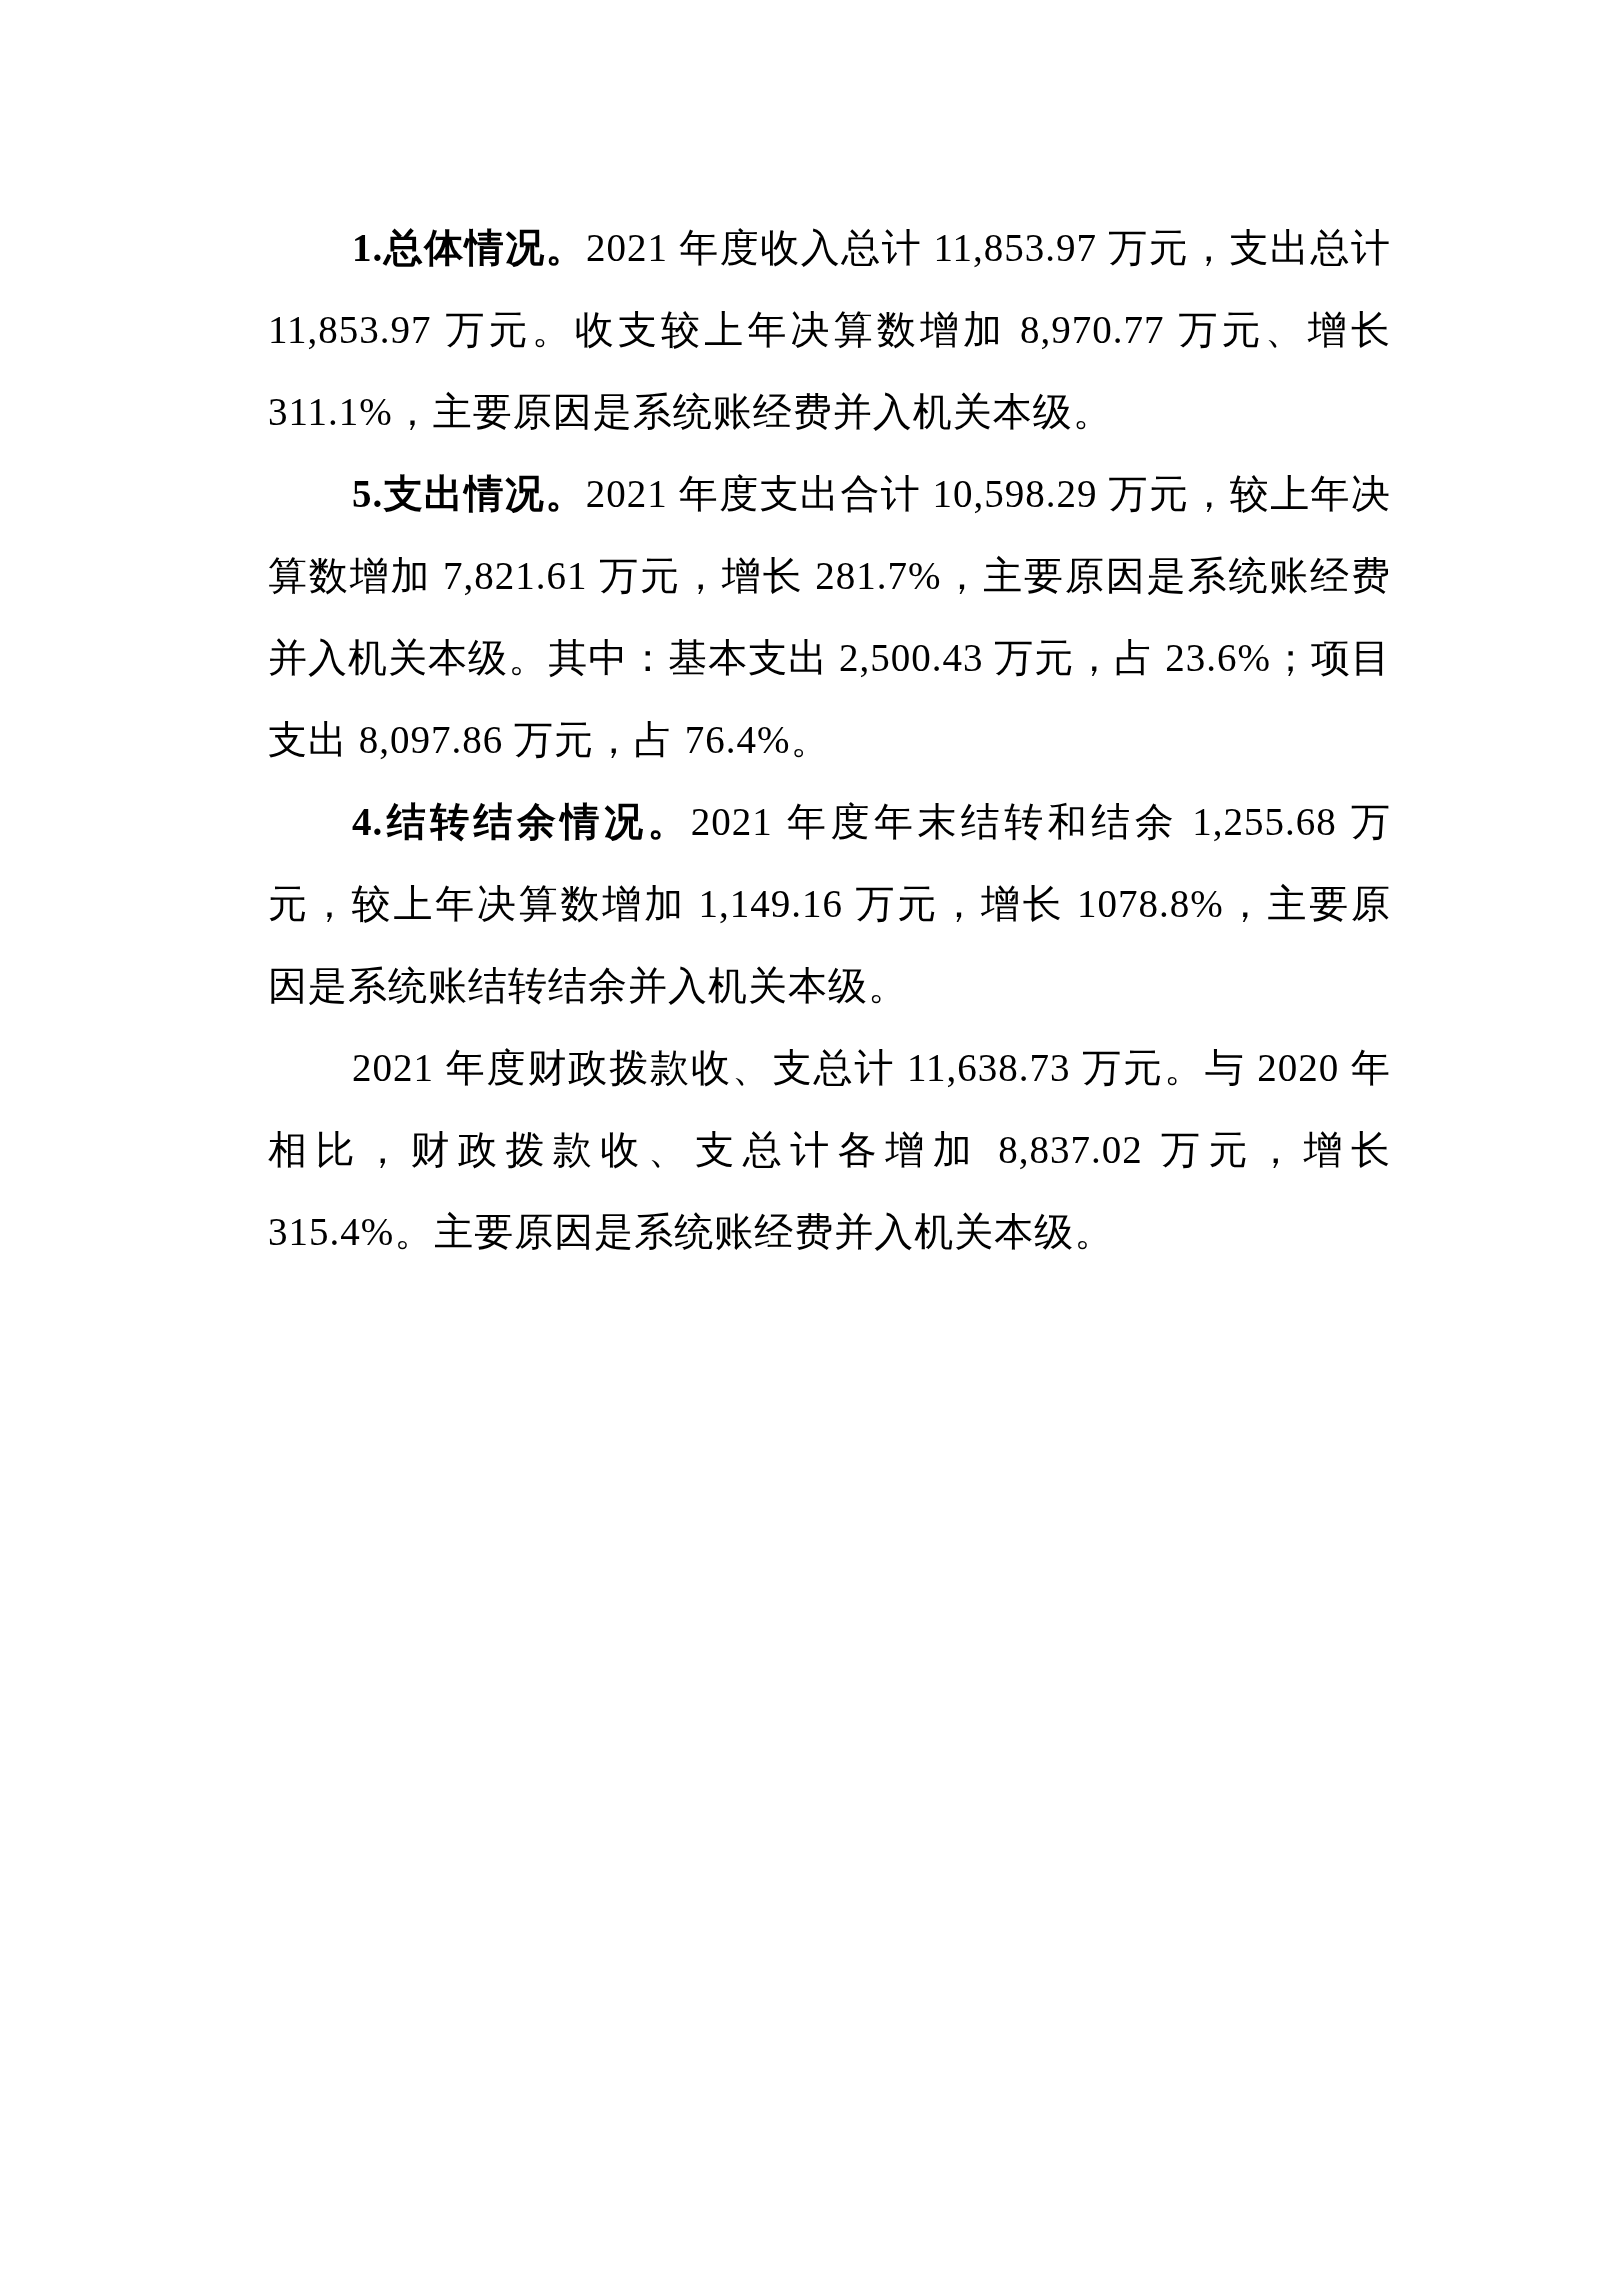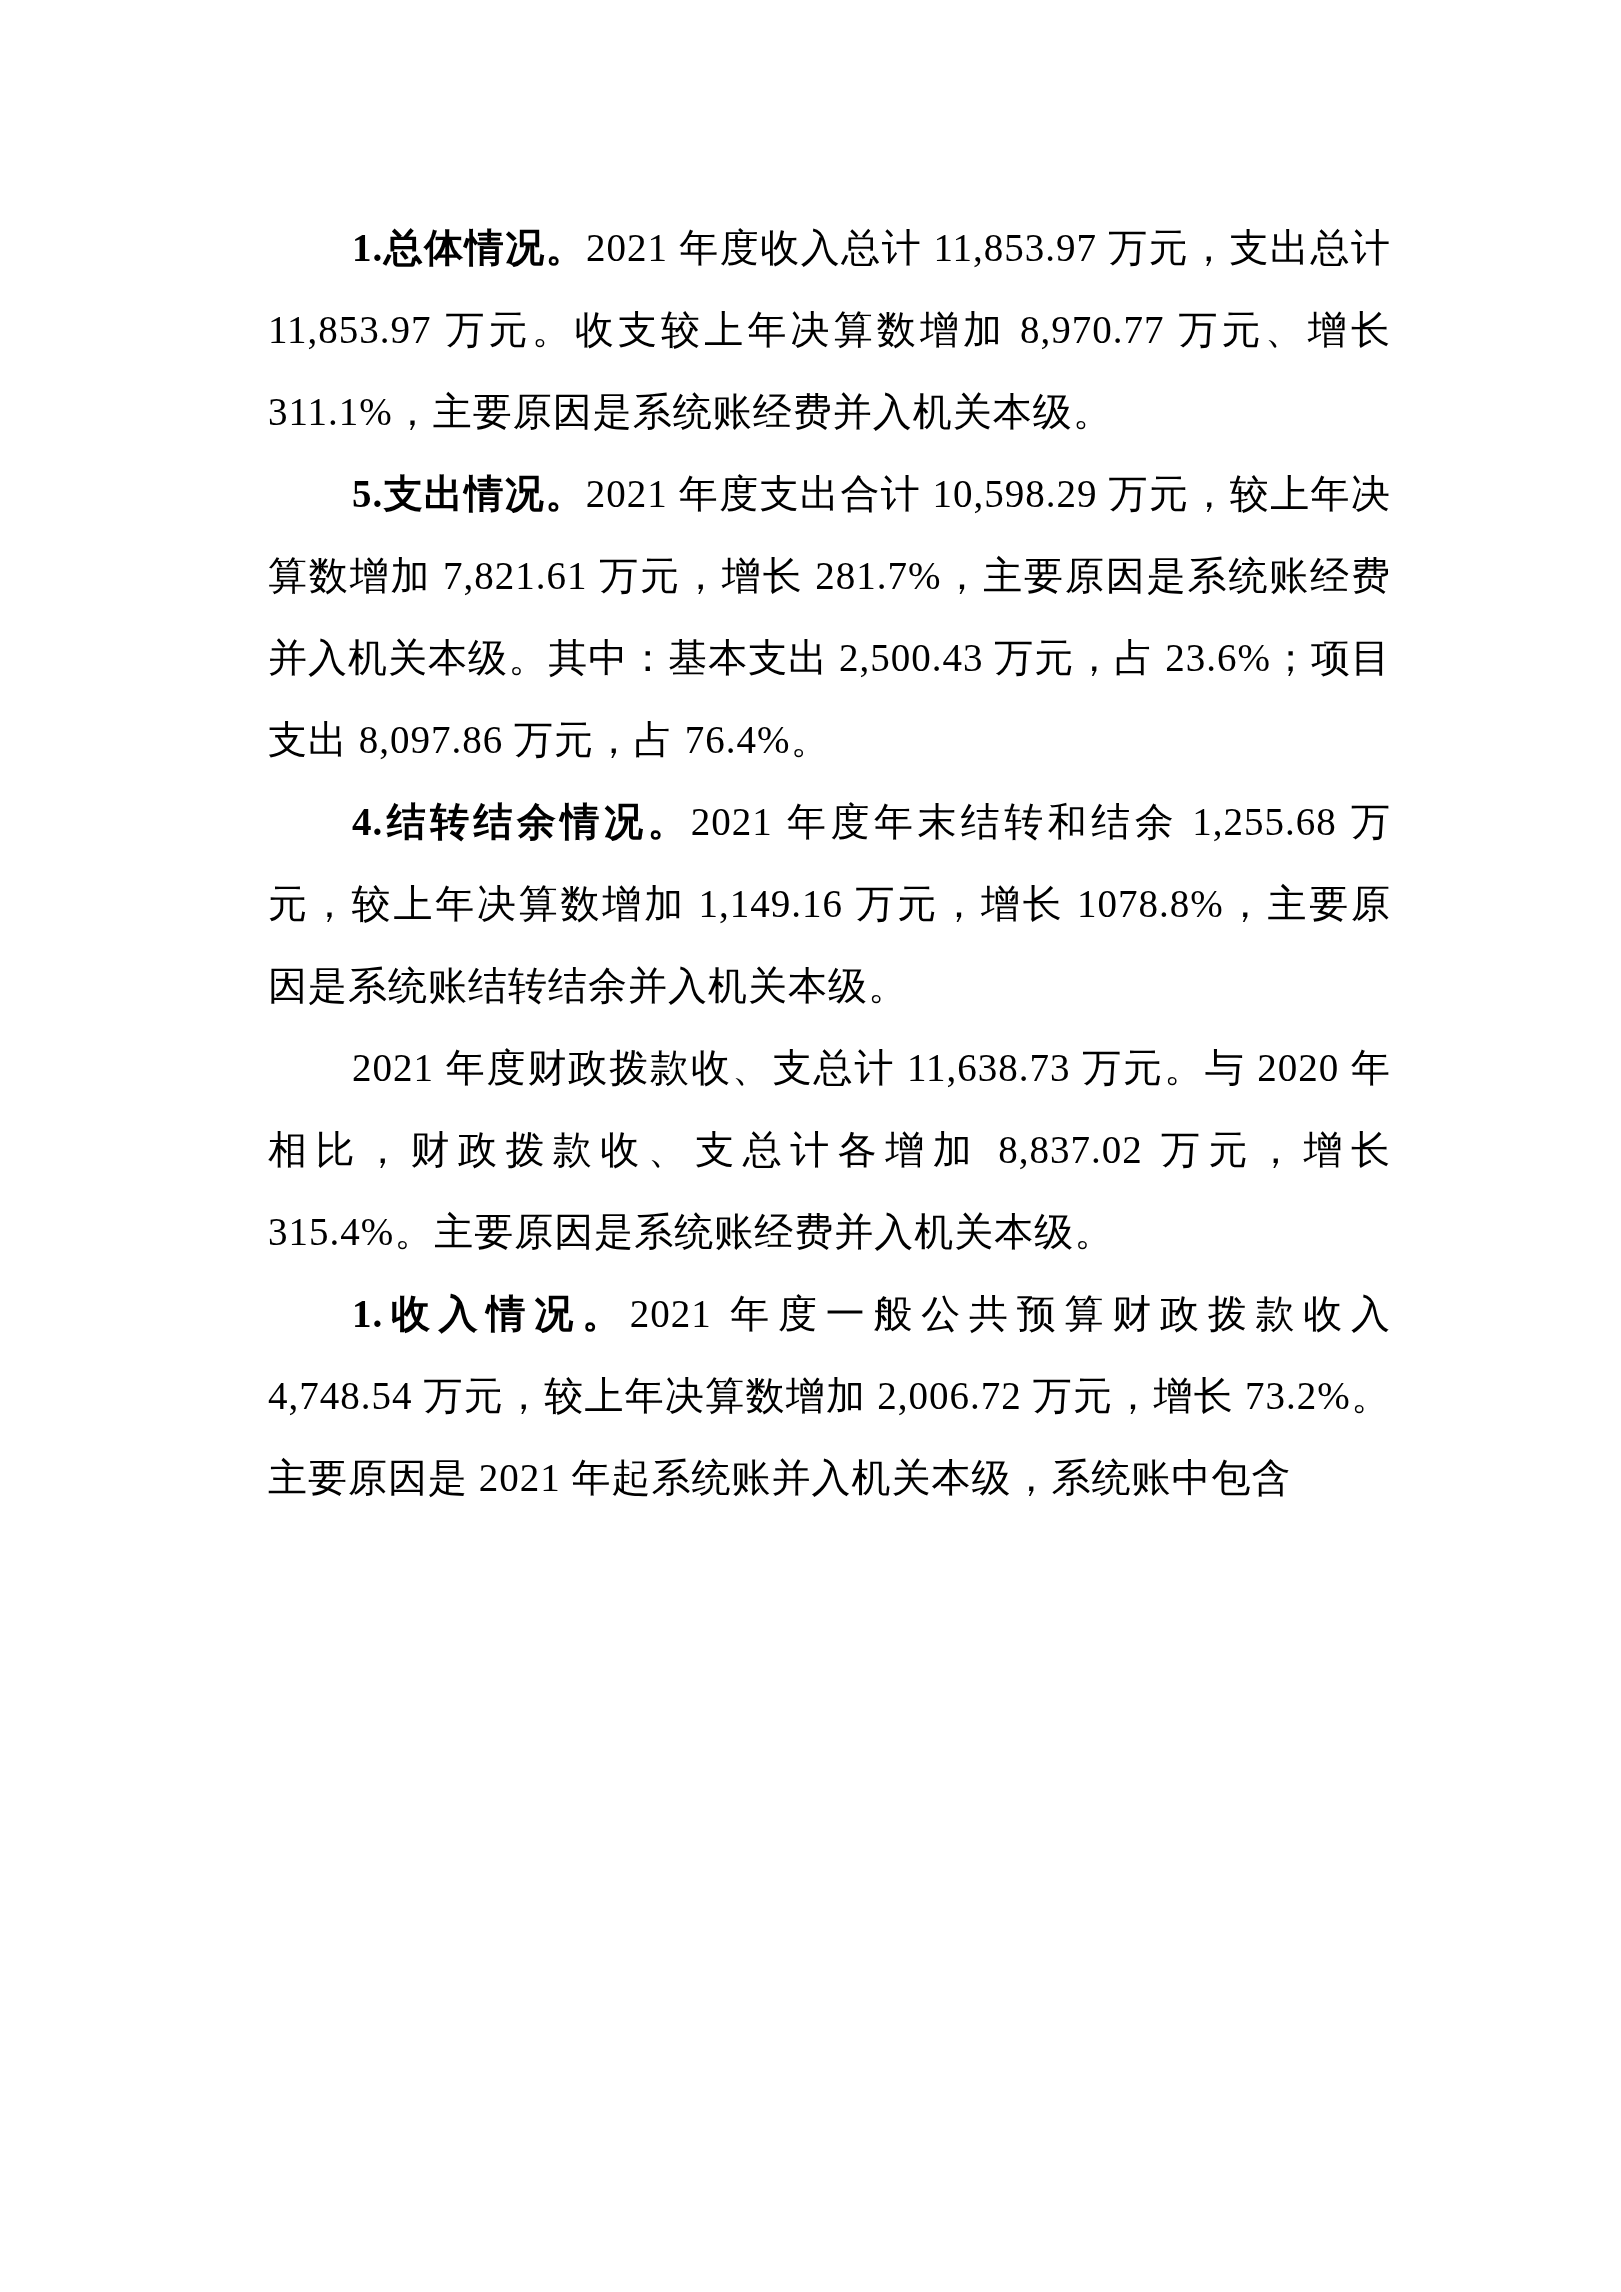--- a/index.html
+++ b/index.html
@@ -53,16 +53,15 @@
 
 
   <p class="para"><span class="lead">5.支出情况。</span><span>2021 年度支出合计 10,598.29 万元，较上年决算数增加 7,821.61 万元，增长 281.7%，主要原因是系统账经费并入机关本级。其中：基本支出 2,500.43 万元，占 23.6%；项目支出 8,097.86 万元，占 76.4%。</span></p>
 
   <p class="para"><span class="lead">4.结转结余情况。</span><span>2021 年度年末结转和结余 1,255.68 万元，较上年决算数增加 1,149.16 万元，增长 1078.8%，主要原因是系统账结转结余并入机关本级。</span></p>
 
 
   <p class="para"><span class="lead"></span><span>2021 年度财政拨款收、支总计 11,638.73 万元。与 2020 年相比，财政拨款收、支总计各增加 8,837.02 万元，增长 315.4%。主要原因是系统账经费并入机关本级。</span></p>
 
 
-  <p class="para"><span class="lead">1.收入情况。</span><span>2021 年度一般公共预算财政拨款收入 4,748.54 万元，较上年决算数增加 2,006.72 万元，增长 73.2%。主要原因是 2021 年起系统账并入机关本级，系统账中包含</span></p>
 
 </div>
 
 
 </body></html>

